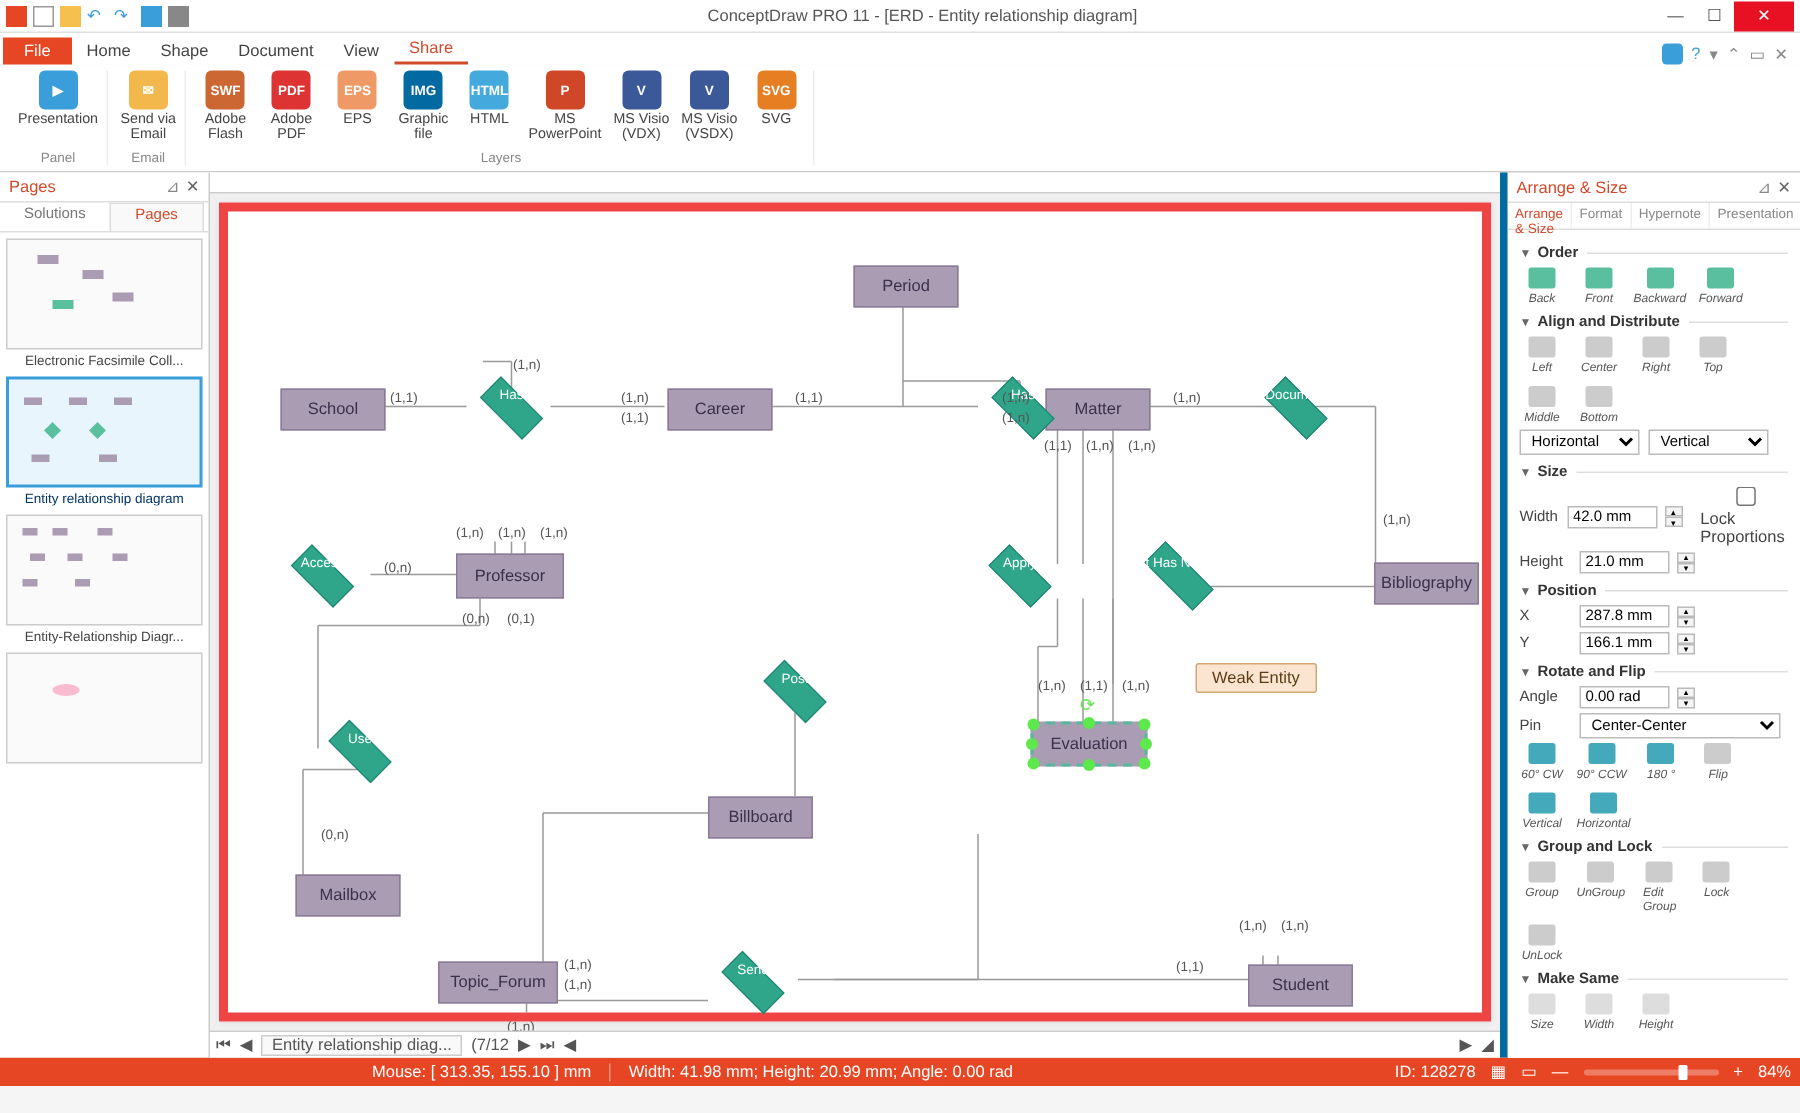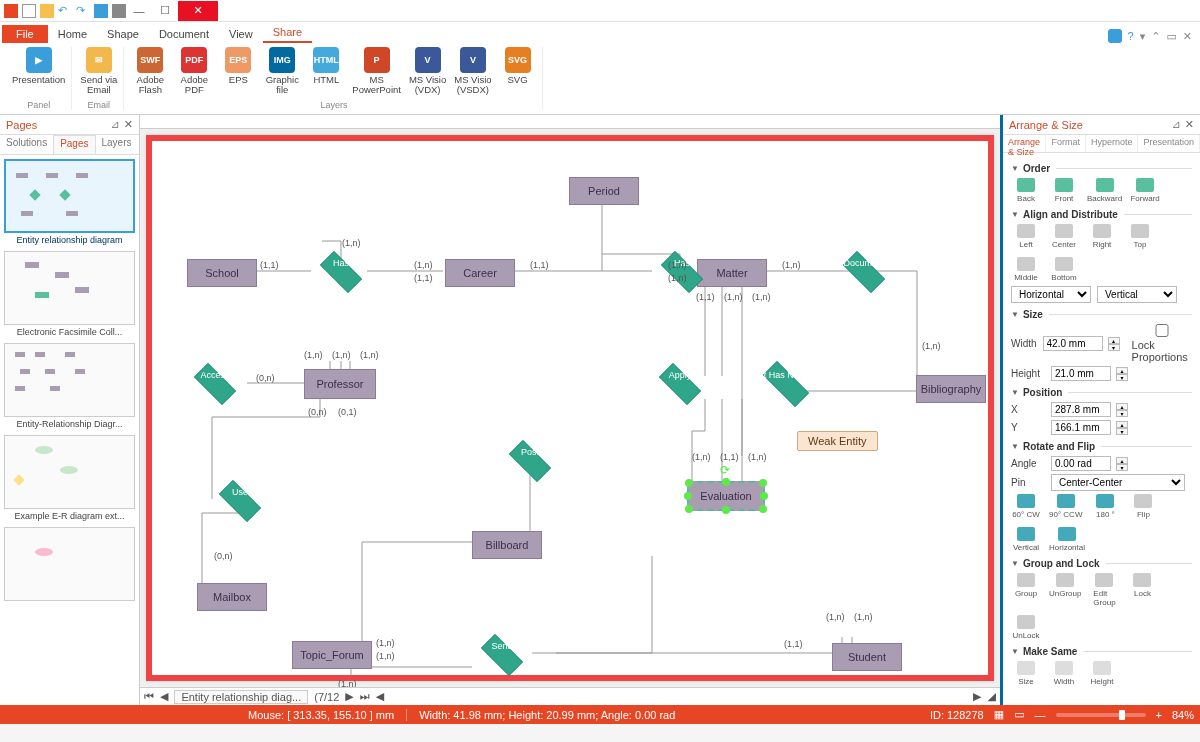--- a/index.html
+++ b/index.html
@@ -22,21 +22,21 @@
 .ribbon-btn{display:flex;flex-direction:column;align-items:center;gap:2px;cursor:pointer;min-width:36px;}
 .ribbon-icon{width:26px;height:26px;border-radius:4px;display:flex;align-items:center;justify-content:center;font-size:9px;font-weight:bold;color:#fff;}
 .ribbon-btn .lbl{font-size:9.5px;color:#444;text-align:center;line-height:1.1;}
 .group-label{font-size:9px;color:#888;}
 .workspace{display:flex;height:590px;}
 .left-panel{width:140px;background:#fff;border-right:1px solid #ccc;display:flex;flex-direction:column;}
 .panel-header{height:20px;display:flex;align-items:center;padding:0 6px;border-bottom:1px solid #ddd;}
 .panel-title{color:#d14a2b;font-size:11px;flex:1;}
 .panel-close{cursor:pointer;color:#666;}
 .panel-tabs{height:20px;display:flex;border-bottom:1px solid #ddd;}
-.panel-tab{padding:2px 6px;font-size:10px;color:#777;cursor:pointer;}
+.panel-tab{padding:2px 16px;font-size:10px;color:#777;cursor:pointer;}
 .panel-tab.active{color:#d14a2b;background:#f9f9f9;border:1px solid #ddd;border-bottom:none;}
 .thumbs{flex:1;overflow-y:auto;padding:4px;}
 .thumb{margin-bottom:6px;cursor:pointer;}
 .thumb-img{width:100%;height:74px;border:1px solid #ccc;background:#fafafa;position:relative;}
 .thumb.active .thumb-img{border:2px solid #3a9edb;background:#e9f5fd;}
 .thumb-lbl{font-size:9px;color:#444;text-align:center;margin-top:2px;white-space:nowrap;overflow:hidden;text-overflow:ellipsis;}
 .thumb.active .thumb-lbl{color:#036;}
 .canvas-area{flex:1;background:#f0f0f0;position:relative;display:flex;flex-direction:column;}
 .rulers{height:14px;background:#fff;border-bottom:1px solid #ccc;}
 .canvas-wrap{flex:1;position:relative;overflow:hidden;padding:6px;}
@@ -44,29 +44,29 @@
 .entity{position:absolute;background:#a99cb3;border:1px solid #8a7b96;color:#3b2f4a;display:flex;align-items:center;justify-content:center;font-size:10px;width:70px;height:28px;}
 .rel{position:absolute;width:56px;height:28px;display:flex;justify-content:center;}
 .rel .diamond{position:absolute;inset:0;background:#2fa68a;border:1px solid #1e8470;transform:rotate(45deg) scale(0.71,0.71);}
 .rel .rtxt{position:relative;color:#fff;font-size:9px;}
 .weak-entity{position:absolute;background:#a99cb3;border:2px dashed #57b89c;color:#3b2f4a;display:flex;align-items:center;justify-content:center;font-size:10px;}
 .sel-handle{position:absolute;width:8px;height:8px;background:#5de84b;border-radius:50%;}
 .card{position:absolute;font-size:9px;color:#555;}
 .tooltip{position:absolute;background:#fbe5d0;border:1px solid #d4a876;padding:3px 10px;font-size:10px;color:#5c3b12;border-radius:2px;}
 .canvas svg{position:absolute;inset:0;width:100%;height:100%;pointer-events:none;}
 .bottom-bar{height:18px;background:#fff;border-top:1px solid #ccc;display:flex;align-items:center;font-size:9px;padding:0 4px;color:#555;gap:6px;}
-.right-panel{width:200px;background:#fff;border-left:3px solid #0369a1;display:flex;flex-direction:column;overflow-y:auto;}
+.right-panel{width:200px;background:#fff;border-left:5px solid #0369a1;display:flex;flex-direction:column;overflow-y:auto;}
 .rp-tabs{height:18px;display:flex;border-bottom:1px solid #ddd;}
 .rp-tab{padding:2px 5px;font-size:9px;color:#888;cursor:pointer;border-right:1px solid #eee;}
 .rp-tab.active{color:#d14a2b;}
 .section{padding:4px 8px;}
 .sec-hdr{font-weight:bold;font-size:10px;color:#333;margin:6px 0 4px;display:flex;align-items:center;}
 .sec-hdr::before{content:"▼";font-size:8px;margin-right:4px;color:#666;}
 .sec-hdr::after{content:"";flex:1;height:1px;background:#ddd;margin-left:6px;}
-.btn-row{display:flex;gap:8px;flex-wrap:wrap;margin-bottom:4px;}
+.btn-row{display:flex;gap:8px;flex-wrap:wrap;margin-bottom:4px;font-style:italic;}
 .tool-btn{display:flex;flex-direction:column;align-items:center;gap:2px;cursor:pointer;min-width:30px;}
 .tool-icon{width:18px;height:14px;background:#5abf9e;border-radius:2px;}
 .tool-lbl{font-size:8px;color:#555;}
 .field-row{display:flex;align-items:center;gap:6px;margin:3px 0;}
 .field-row label{width:34px;font-size:10px;color:#444;}
 .field-row input,.field-row select{border:1px solid #bbb;padding:1px 3px;font-size:10px;width:60px;background:#fff;}
 .spinner{display:flex;flex-direction:column;margin-left:-1px;}
 .spinner span{width:12px;height:7px;border:1px solid #bbb;font-size:6px;display:flex;align-items:center;justify-content:center;cursor:pointer;background:#f5f5f5;}
 .status-bar{height:19px;background:#e74625;color:#fff;display:flex;align-items:center;font-size:10px;padding:0 6px;gap:12px;}
 .status-bar .sb-sep{width:1px;height:12px;background:rgba(255,255,255,0.4);}
@@ -81,20 +81,21 @@
 <div class="titlebar">
   <div class="qat">
     <span class="qat-icon" style="background:#e74625"></span>
     <span class="qat-icon" style="background:#fff;border:1px solid #999"></span>
     <span class="qat-icon" style="background:#f5c04e"></span>
     <span class="qat-icon" style="color:#3a9edb">↶</span>
     <span class="qat-icon" style="color:#3a9edb">↷</span>
     <span class="qat-icon" style="background:#3a9edb"></span>
     <span class="qat-icon" style="background:#888"></span>
   </div>
+  <div class="title">ConceptDraw PRO 11 - [ERD - Entity relationship diagram]</div>
   <div class="win-controls">
     <div class="win-btn">—</div>
     <div class="win-btn">☐</div>
     <div class="win-btn win-close">✕</div>
   </div>
 </div>
 
 <div class="ribbon-tabs">
   <div class="file-tab">File</div>
   <div class="ribbon-tab">Home</div>
@@ -184,61 +185,53 @@
       <div class="panel-title">Pages</div>
       <span style="color:#888;margin-right:4px">⊿</span>
       <span class="panel-close">✕</span>
     </div>
     <div class="panel-tabs">
       <div class="panel-tab">Solutions</div>
       <div class="panel-tab active">Pages</div>
       <div class="panel-tab">Layers</div>
     </div>
     <div class="thumbs">
+      <div class="thumb">
+          <div class="thumb-img">
+            <span class="mini-shape" style="left:20px;top:10px;width:14px;height:6px"></span>
+            <span class="mini-shape" style="left:50px;top:20px;width:14px;height:6px"></span>
+            <span class="mini-shape" style="left:30px;top:40px;width:14px;height:6px;background:#5abf9e"></span>
+            <span class="mini-shape" style="left:70px;top:35px;width:14px;height:6px"></span>
+          </div>
+          <div class="thumb-lbl">Electronic Facsimile Coll...</div>
+        </div>
       <div class="thumb active">
           <div class="thumb-img">
             <span class="mini-shape" style="left:10px;top:12px;width:12px;height:5px"></span>
             <span class="mini-shape" style="left:40px;top:12px;width:12px;height:5px"></span>
             <span class="mini-shape" style="left:70px;top:12px;width:12px;height:5px"></span>
             <span class="mini-shape" style="left:25px;top:30px;width:8px;height:8px;background:#5abf9e;transform:rotate(45deg)"></span>
             <span class="mini-shape" style="left:55px;top:30px;width:8px;height:8px;background:#5abf9e;transform:rotate(45deg)"></span>
             <span class="mini-shape" style="left:15px;top:50px;width:12px;height:5px"></span>
             <span class="mini-shape" style="left:60px;top:50px;width:12px;height:5px"></span>
           </div>
           <div class="thumb-lbl">Entity relationship diagram</div>
-        </div>
-      <div class="thumb">
-          <div class="thumb-img">
-            <span class="mini-shape" style="left:20px;top:10px;width:14px;height:6px"></span>
-            <span class="mini-shape" style="left:50px;top:20px;width:14px;height:6px"></span>
-            <span class="mini-shape" style="left:30px;top:40px;width:14px;height:6px;background:#5abf9e"></span>
-            <span class="mini-shape" style="left:70px;top:35px;width:14px;height:6px"></span>
-          </div>
-          <div class="thumb-lbl">Electronic Facsimile Coll...</div>
         </div>
       <div class="thumb">
           <div class="thumb-img">
             <span class="mini-shape" style="left:10px;top:8px;width:10px;height:5px"></span>
             <span class="mini-shape" style="left:30px;top:8px;width:10px;height:5px"></span>
             <span class="mini-shape" style="left:60px;top:8px;width:10px;height:5px"></span>
             <span class="mini-shape" style="left:15px;top:25px;width:10px;height:5px"></span>
             <span class="mini-shape" style="left:40px;top:25px;width:10px;height:5px"></span>
             <span class="mini-shape" style="left:70px;top:25px;width:10px;height:5px"></span>
             <span class="mini-shape" style="left:10px;top:42px;width:10px;height:5px"></span>
             <span class="mini-shape" style="left:45px;top:42px;width:10px;height:5px"></span>
           </div>
           <div class="thumb-lbl">Entity-Relationship Diagr...</div>
-        </div>
-      <div class="thumb">
-          <div class="thumb-img">
-            <span class="mini-shape" style="left:30px;top:10px;width:18px;height:8px;border-radius:50%;background:#c8e6c9"></span>
-            <span class="mini-shape" style="left:55px;top:30px;width:18px;height:8px;border-radius:50%;background:#c8e6c9"></span>
-            <span class="mini-shape" style="left:10px;top:40px;width:8px;height:8px;background:#ffe082;transform:rotate(45deg)"></span>
-          </div>
-          <div class="thumb-lbl">Example E-R diagram ext...</div>
         </div>
       <div class="thumb">
           <div class="thumb-img">
             <span class="mini-shape" style="left:30px;top:20px;width:18px;height:8px;border-radius:50%;background:#f8bbd0"></span>
           </div>
         </div>
     </div>
   </div>
 
   <div class="canvas-area">
@@ -330,21 +323,21 @@
           <span class="sel-handle" style="left:-4px;top:-4px"></span>
             <span class="sel-handle" style="right:-4px;top:-4px"></span>
           <span class="sel-handle" style="left:-4px;bottom:-4px"></span>
             <span class="sel-handle" style="right:-4px;bottom:-4px"></span>
           <span class="sel-handle" style="left:50%;top:-5px;margin-left:-4px"></span>
             <span class="sel-handle" style="left:50%;bottom:-5px;margin-left:-4px"></span>
           <span class="sel-handle" style="top:50%;left:-5px;margin-top:-4px"></span>
             <span class="sel-handle" style="top:50%;right:-5px;margin-top:-4px"></span>
           <span style="position:absolute;top:-20px;left:50%;margin-left:-6px;color:#5de84b;font-size:12px">⟳</span>
         </div>
-        <div class="tooltip" style="left:645px;top:290px"><span>Weak Entity</span></div>
+        <div class="tooltip" style="left:645px;top:301px"><span>Weak Entity</span></div>
 
         <div class="rel" style="left:161px;top:117px">
             <div class="diamond"></div>
             <span class="rtxt">Has</span>
           </div>
         <div class="rel" style="left:502px;top:117px">
             <div class="diamond"></div>
             <span class="rtxt">Has</span>
           </div>
         <div class="rel" style="left:684px;top:117px">

